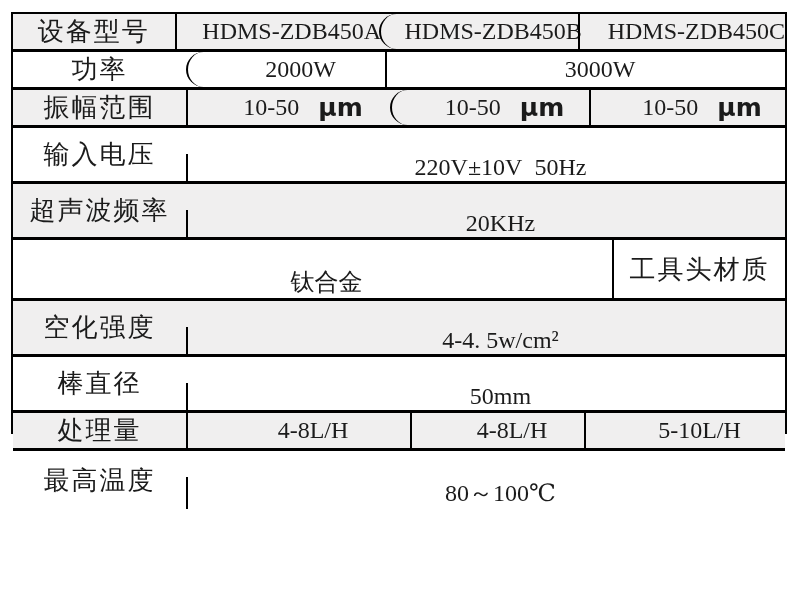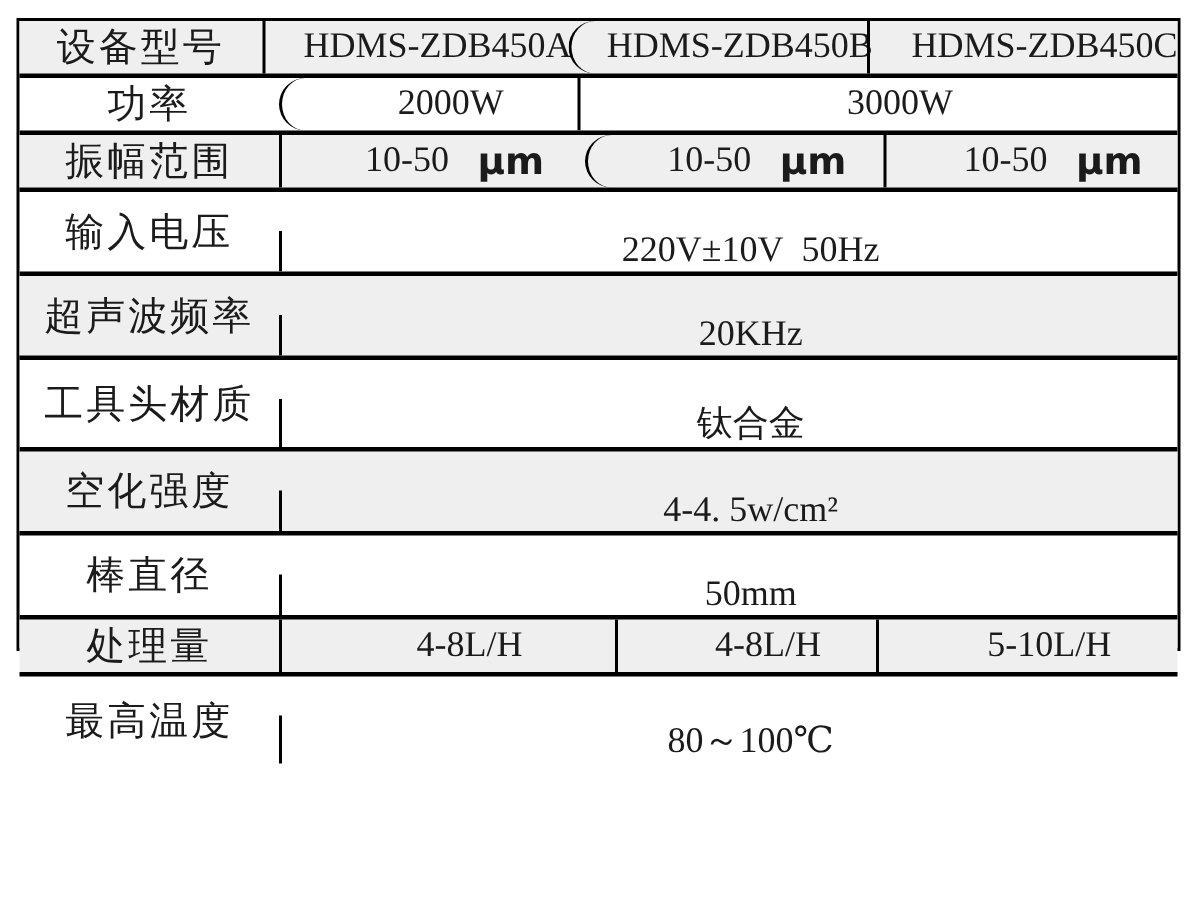--- a/index.html
+++ b/index.html
@@ -105,22 +105,22 @@
     <div class="cell label-cell w-label">输入电压</div>
     <div class="cell value-cell w-span">220V±10V&nbsp; 50Hz</div>
   </div>
 
   <div class="row shaded">
     <div class="cell label-cell w-label">超声波频率</div>
     <div class="cell value-cell w-span">20KHz</div>
   </div>
 
   <div class="row">
+    <div class="cell value-cell w-span">钛合金</div>
     <div class="cell label-cell w-label">工具头材质</div>
-    <div class="cell value-cell w-span">钛合金</div>
   </div>
 
   <div class="row shaded">
     <div class="cell label-cell w-label">空化强度</div>
     <div class="cell value-cell w-span">4-4. 5w/cm²</div>
   </div>
 
   <div class="row">
     <div class="cell label-cell w-label">棒直径</div>
     <div class="cell value-cell w-span">50mm</div>

